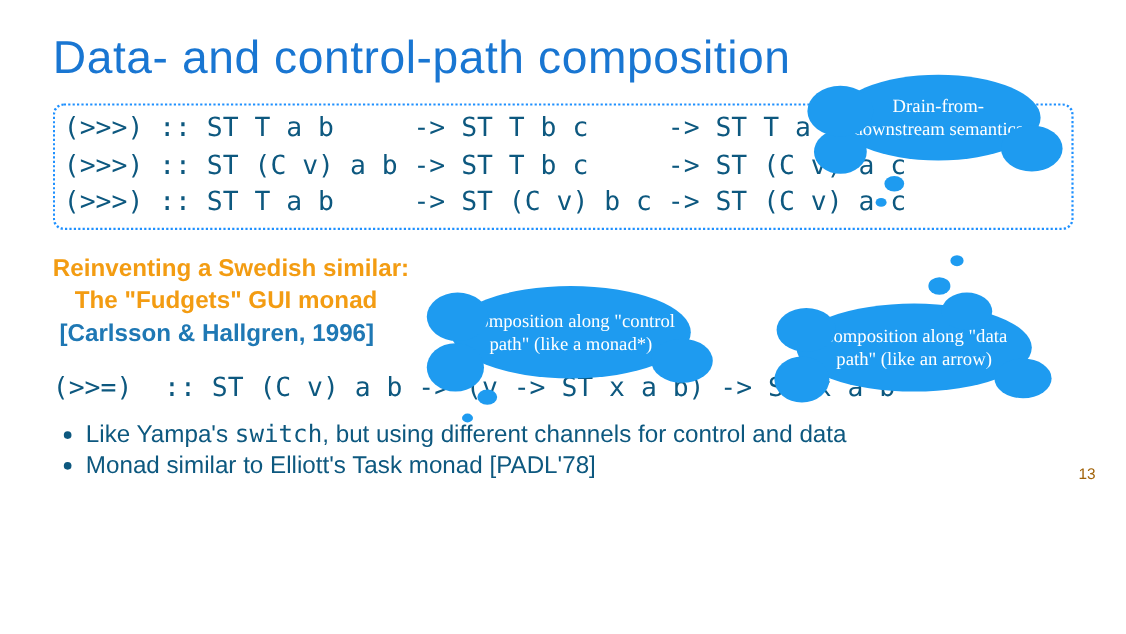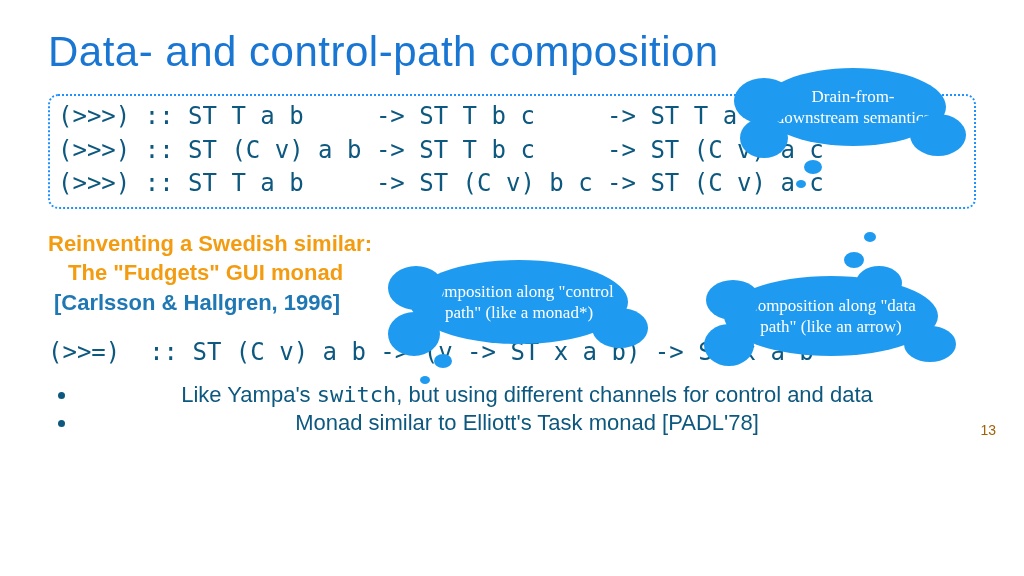--- a/index.html
+++ b/index.html
@@ -5,21 +5,21 @@
   * { box-sizing: border-box; margin: 0; padding: 0; }
   html, body { width: 1024px; height: 576px; background: #fff; font-family: "Segoe UI", Arial, sans-serif; overflow: hidden; }
   .slide { position: relative; width: 1024px; height: 452px; padding: 28px 48px 20px 48px; }
   .title { font-size: 42px; font-weight: 300; color: #1976d2; letter-spacing: 0.5px; }
   .code-block1 { margin-top: 18px; border: 2px dotted #1e90ff; border-radius: 10px; padding: 4px 8px 6px 8px; position: relative; }
   .code { font-family: Consolas, monospace; font-size: 24px; color: #0d587f; white-space: pre; line-height: 1.4; }
   .orange-block { margin-top: 20px; font-family: "Segoe UI", Arial, sans-serif; font-weight: 700; color: #f39c12; font-size: 22px; line-height: 1.35; }
   .orange-block .citation { color: #1f78b4; }
   .code-block2 { margin-top: 18px; }
   .bullets { margin-top: 12px; list-style: disc; padding-left: 30px; color: #0d587f; font-size: 22px; }
-  .bullets li { padding: 1px 0; text-align: center; }
+  .bullets li { padding: 1px 0; }
   .bullets code { font-family: Consolas, monospace; }
   .page-no { position: absolute; bottom: 14px; right: 28px; color: #a16207; font-size: 14px; }
 
   
   .cloud { position: absolute; color: #fff; text-align: center; font-size: 17px; line-height: 1.25; font-family: Liberation Serif, serif; }
   .cloud .bubble { background: #1e9bf0; border-radius: 50%; display: flex; align-items: center; justify-content: center; padding: 8px 14px; }
   .cloud .blob { position: absolute; background: #1e9bf0; border-radius: 50%; }
 
   .cloud1 { top: 68px; left: 760px; width: 190px; }
   .cloud1 .bubble { width: 186px; height: 78px; }

